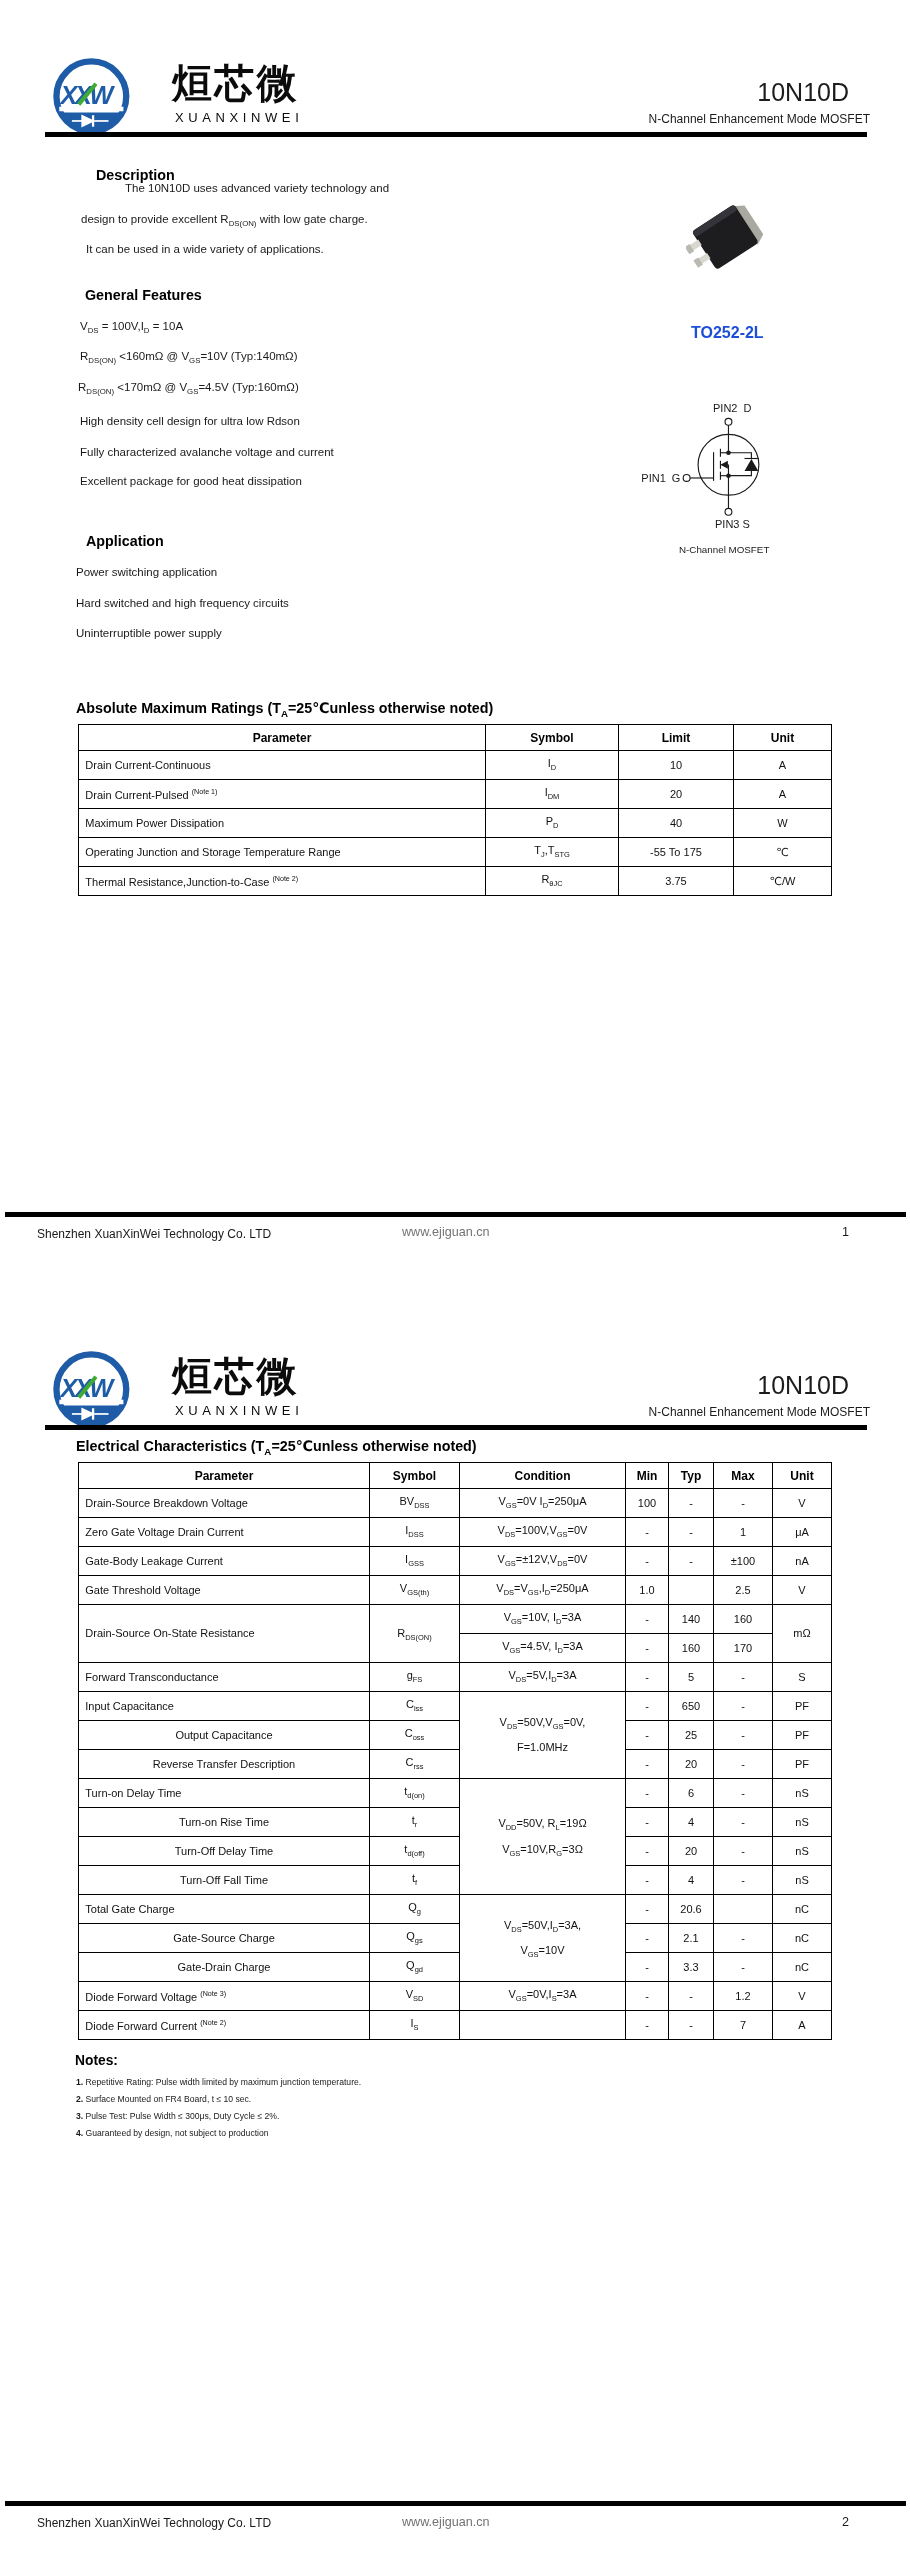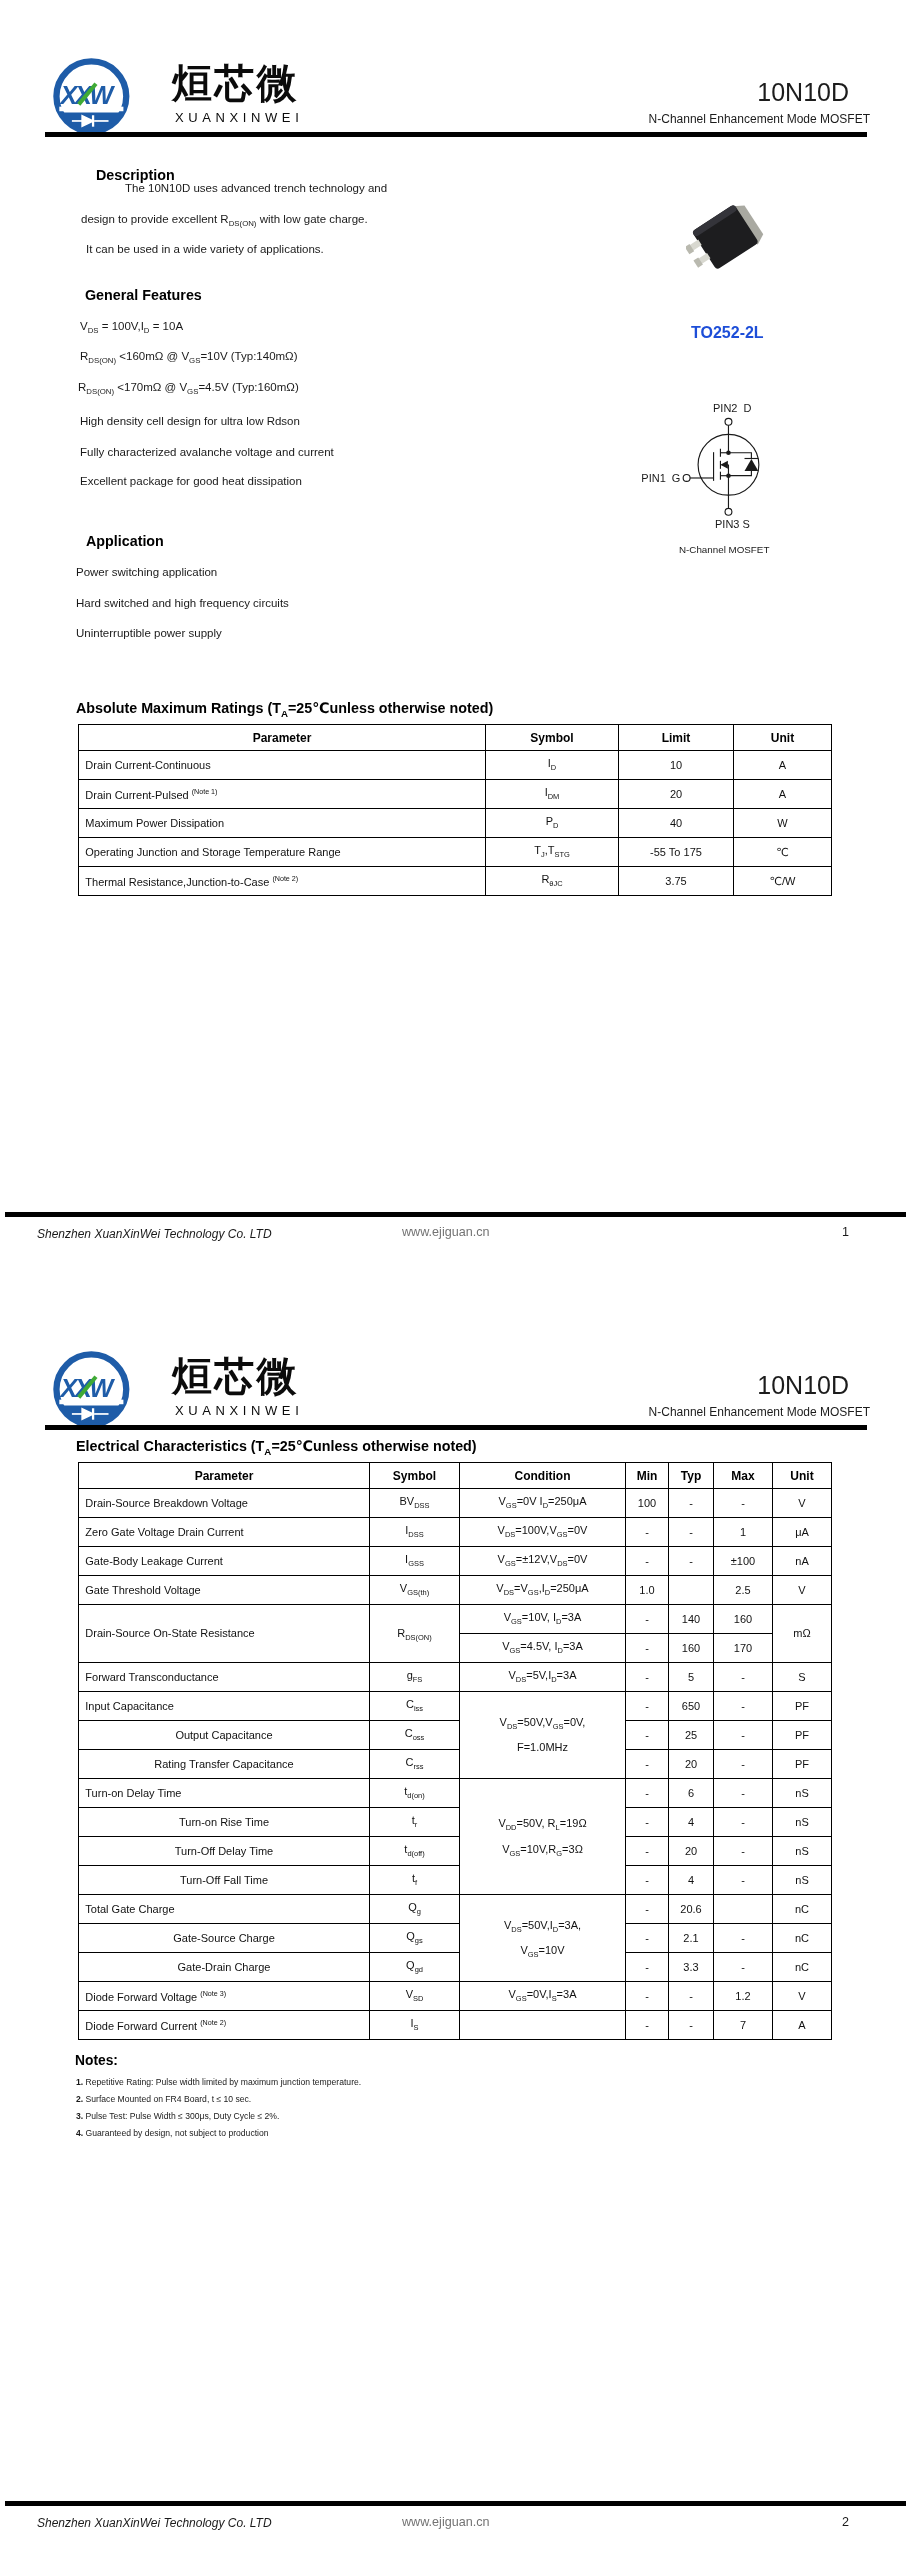--- a/index.html
+++ b/index.html
@@ -29,21 +29,21 @@
   table.sheet td[rowspan]{line-height:2.3;}
   sub{font-size:68%;}
   sup{font-size:65%;}
 
   
   .notes-head{font-weight:bold;font-size:13.8px;color:#000;line-height:1;}
   .note-line{font-size:8.6px;color:#1a1a1a;white-space:nowrap;}
   .note-line b{font-weight:bold;}
 
   
-  .foot-text{font-size:12px;color:#1a1a1a;white-space:nowrap;font-style:italic;}
+  .foot-text{font-size:12px;color:#1a1a1a;white-space:nowrap;}
   .foot-url{font-size:12.6px;color:#737373;}
   .foot-num{font-size:12.6px;color:#1a1a1a;}
 </style>
 </head>
 <body>
 
 <div class="page">
 
   <div class="abs" style="left:49px;top:55px;width:264px;height:86px;">
     <svg width="87" height="85" viewBox="0 0 152 144">
@@ -61,21 +61,21 @@
     </svg>
     <div class="abs logo-cn" style="left:123px;top:8px;">烜芯微</div>
     <div class="abs logo-en" style="left:126px;top:56px;">XUANXINWEI</div>
   </div>
 
   <div class="abs part-title" style="right:61px;top:80px;width:344px;">10N10D</div>
   <div class="abs part-sub" style="right:40px;top:113px;width:344px;">N-Channel Enhancement Mode MOSFET</div>
   <div class="abs hrule" style="left:45px;top:132px;width:822px;height:4.6px;"></div>
 
   <div class="abs h-section" style="left:96px;top:168px;">Description</div>
-  <div class="abs body-line" style="left:125px;top:181px;">The  10N10D  uses advanced trench technology and</div>
+  <div class="abs body-line" style="left:125px;top:181px;">The  10N10D  uses advanced variety technology and</div>
   <div class="abs body-line" style="left:81px;top:212px;">design to provide excellent R<sub>DS(ON)</sub> with low gate charge.</div>
   <div class="abs body-line" style="left:86px;top:242px;">It can be used in a wide variety of applications.</div>
 
   <div class="abs h-section" style="left:85px;top:288px;">General Features</div>
   <div class="abs body-line" style="left:80px;top:319px;">V<sub>DS</sub> = 100V,I<sub>D</sub> = 10A</div>
   <div class="abs body-line" style="left:80px;top:349px;">R<sub>DS(ON)</sub> &lt;160mΩ @ V<sub>GS</sub>=10V  (Typ:140mΩ)</div>
   <div class="abs body-line" style="left:78px;top:380px;">R<sub>DS(ON)</sub> &lt;170mΩ @ V<sub>GS</sub>=4.5V  (Typ:160mΩ)</div>
   <div class="abs body-line" style="left:80px;top:414px;">High density cell design for ultra low Rdson</div>
   <div class="abs body-line" style="left:80px;top:445px;">Fully characterized avalanche voltage and current</div>
   <div class="abs body-line" style="left:80px;top:474px;">Excellent package for good heat dissipation</div>
@@ -307,21 +307,21 @@
         </tr>
         <tr>
           <td>Output Capacitance</td>
           <td>C<sub>oss</sub></td>
           <td>-</td>
           <td>25</td>
           <td>-</td>
           <td>PF</td>
         </tr>
         <tr>
-          <td>Rating Transfer Capacitance</td>
+          <td>Reverse Transfer Description</td>
           <td>C<sub>rss</sub></td>
           <td>-</td>
           <td>20</td>
           <td>-</td>
           <td>PF</td>
         </tr>
         <tr>
           <td class="cell-left">Turn-on Delay Time</td>
           <td>t<sub>d(on)</sub></td>
           <td rowspan="4">V<sub>DD</sub>=50V, R<sub>L</sub>=19Ω<br>V<sub>GS</sub>=10V,R<sub>G</sub>=3Ω</td>

